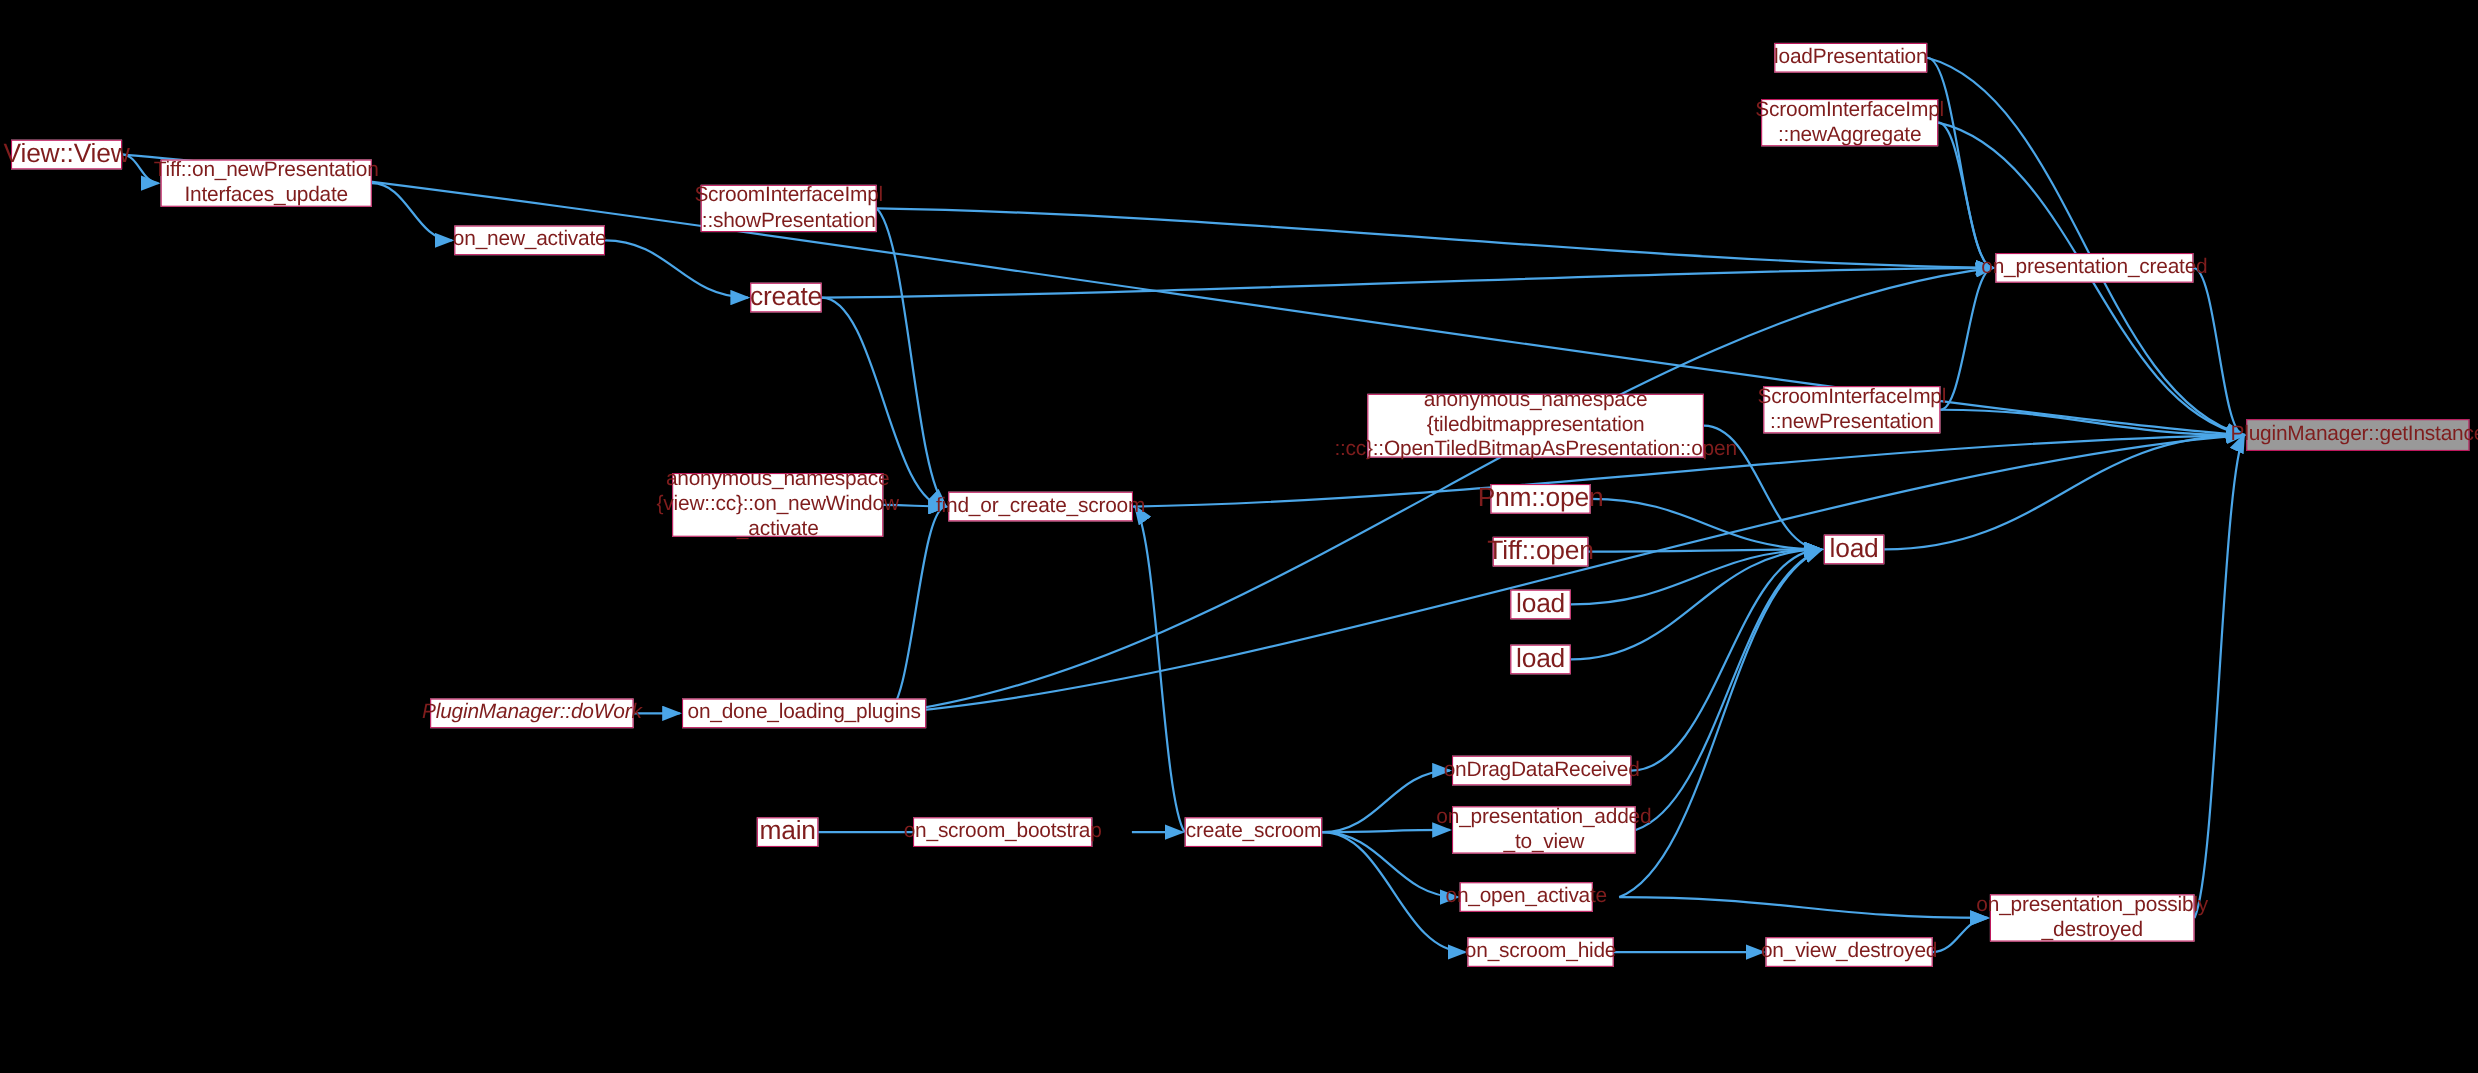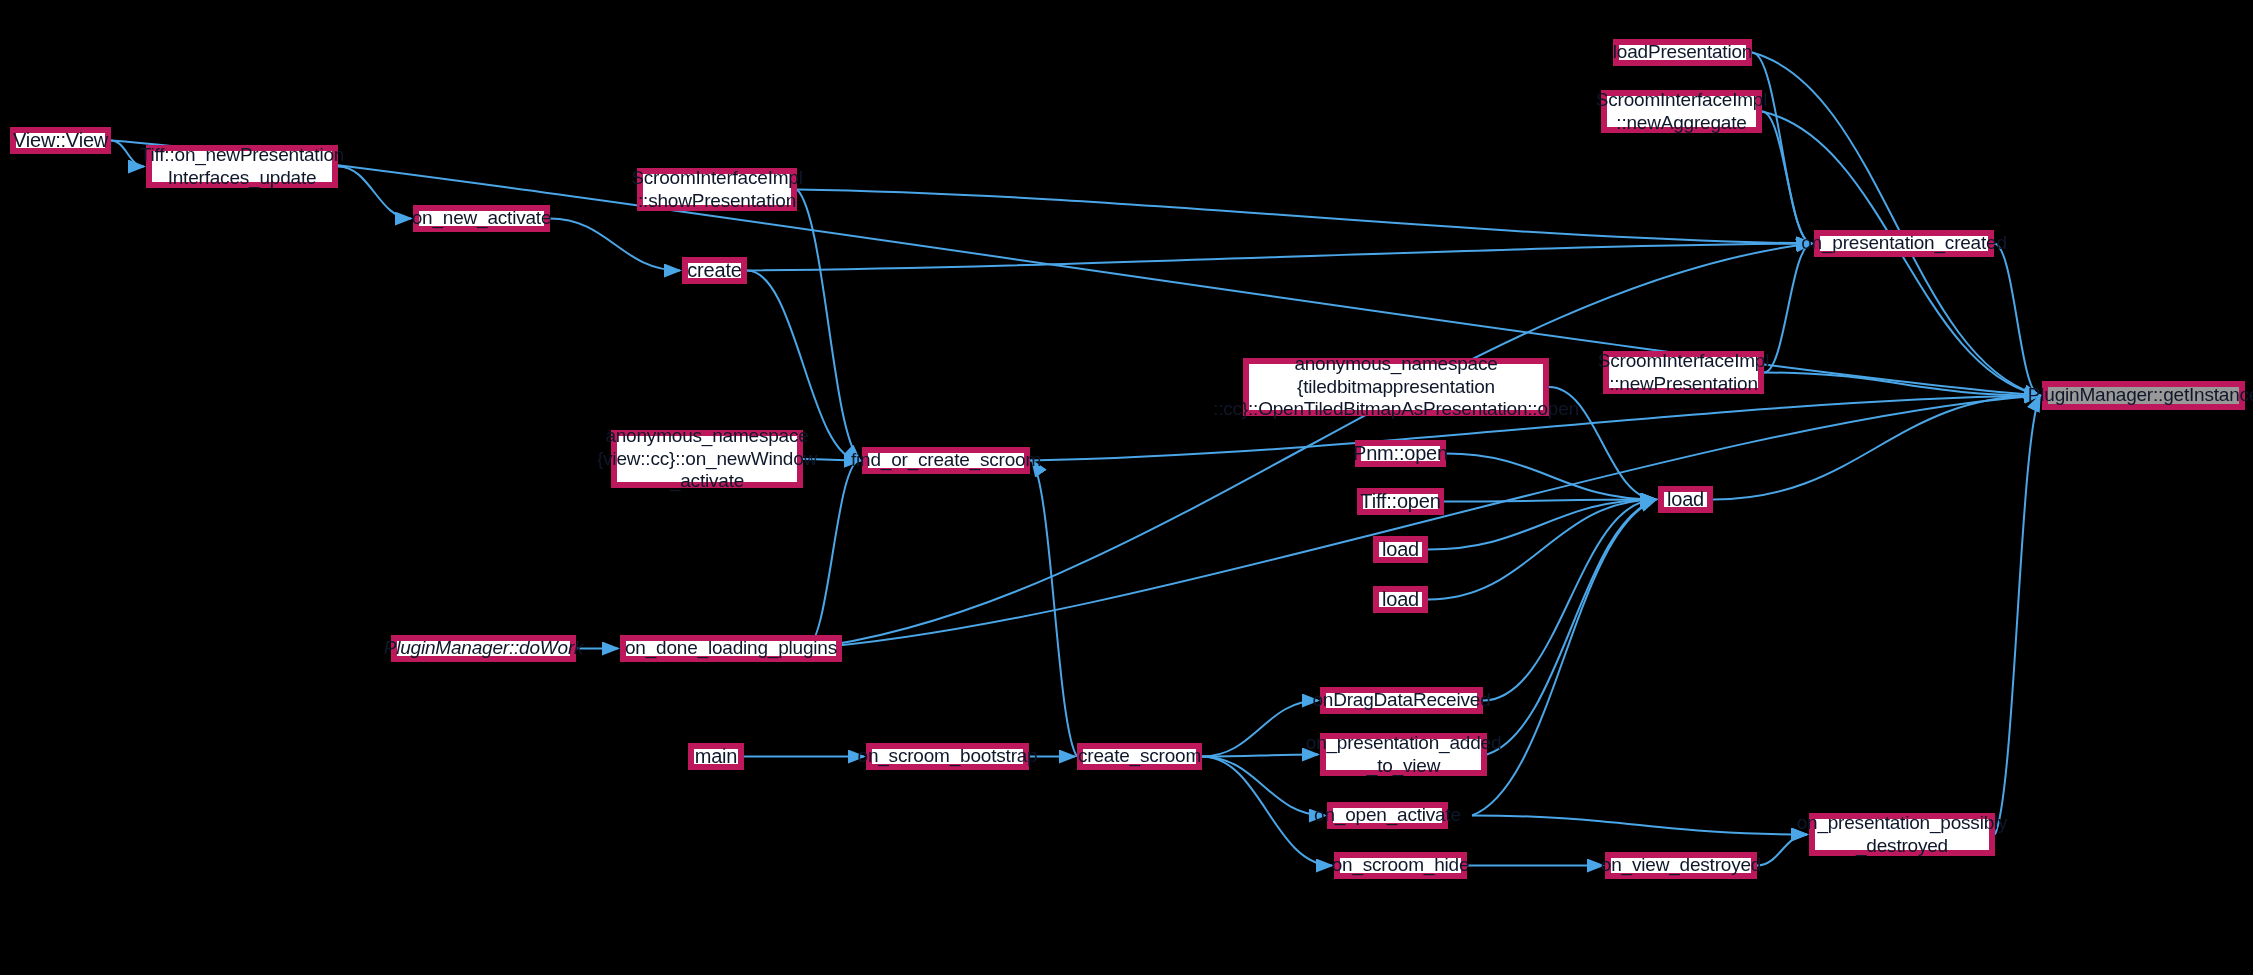--- a/index.html
+++ b/index.html
@@ -19,37 +19,37 @@
     position: absolute;
     left: 0;
     top: 0;
     width: 2253px;
     height: 975px;
   }
   .node {
     position: absolute;
     box-sizing: border-box;
     background: #ffffff;
-    border: 6px solid #be185d;
-    color: #0f172a;
+    border: 1px solid #be185d;
+    color: #7f1d1d;
     display: flex;
     align-items: center;
     justify-content: center;
     text-align: center;
     line-height: 1.18;
     font-size: 19px;
     letter-spacing: -0.2px;
     white-space: pre-line;
     z-index: 5;
   }
   .node.highlight {
     background: #999999;
   }
   .node.small {
-    font-size: 20px;
+    font-size: 24px;
   }
 </style>
 </head>
 <body>
 
 <div id="graph-root">
   <svg id="edges" xmlns="http://www.w3.org/2000/svg">
     <defs>
       <marker id="arrowhead" markerWidth="9" markerHeight="7" refX="8" refY="3.5" orient="auto">
         <polygon points="0 0, 9 3.5, 0 7" fill="#4ba6e8"></polygon>
@@ -114,21 +114,21 @@
       <div class="node" style="left: 1243px; top: 358px; width: 306px; height: 58px;">anonymous_namespace
 {tiledbitmappresentation
 ::cc}::OpenTiledBitmapAsPresentation::open</div>
       <div class="node small" style="left: 1355px; top: 440px; width: 91px; height: 27px;">Pnm::open</div>
       <div class="node small" style="left: 1357px; top: 488px; width: 87px; height: 27px;">Tiff::open</div>
       <div class="node small" style="left: 1373px; top: 536px; width: 55px; height: 27px;">load</div>
       <div class="node small" style="left: 1373px; top: 586px; width: 55px; height: 27px;">load</div>
       <div class="node" style="left: 391px; top: 635px; width: 185px; height: 27px; font-style: italic;">PluginManager::doWork</div>
       <div class="node" style="left: 620px; top: 635px; width: 222px; height: 27px;">on_done_loading_plugins</div>
       <div class="node small" style="left: 688px; top: 743px; width: 56px; height: 27px;">main</div>
-      <div class="node" style="left: 866px; top: 743px; width: 163px; height: 27px;">on_scroom_bootstrap</div>
+      <div class="node" style="left: 830px; top: 743px; width: 163px; height: 27px;">on_scroom_bootstrap</div>
       <div class="node" style="left: 1077px; top: 743px; width: 125px; height: 27px;">create_scroom</div>
       <div class="node" style="left: 1320px; top: 687px; width: 163px; height: 27px;">onDragDataReceived</div>
       <div class="node" style="left: 1320px; top: 733px; width: 167px; height: 43px;">on_presentation_added
 _to_view</div>
       <div class="node" style="left: 1327px; top: 802px; width: 121px; height: 27px;">on_open_activate</div>
       <div class="node" style="left: 1334px; top: 852px; width: 133px; height: 27px;">on_scroom_hide</div>
       <div class="node" style="left: 1605px; top: 852px; width: 152px; height: 27px;">on_view_destroyed</div>
       <div class="node" style="left: 1809px; top: 813px; width: 186px; height: 43px;">on_presentation_possibly
 _destroyed</div>
       <div class="node" style="left: 1613px; top: 39px; width: 139px; height: 27px;">loadPresentation</div>

